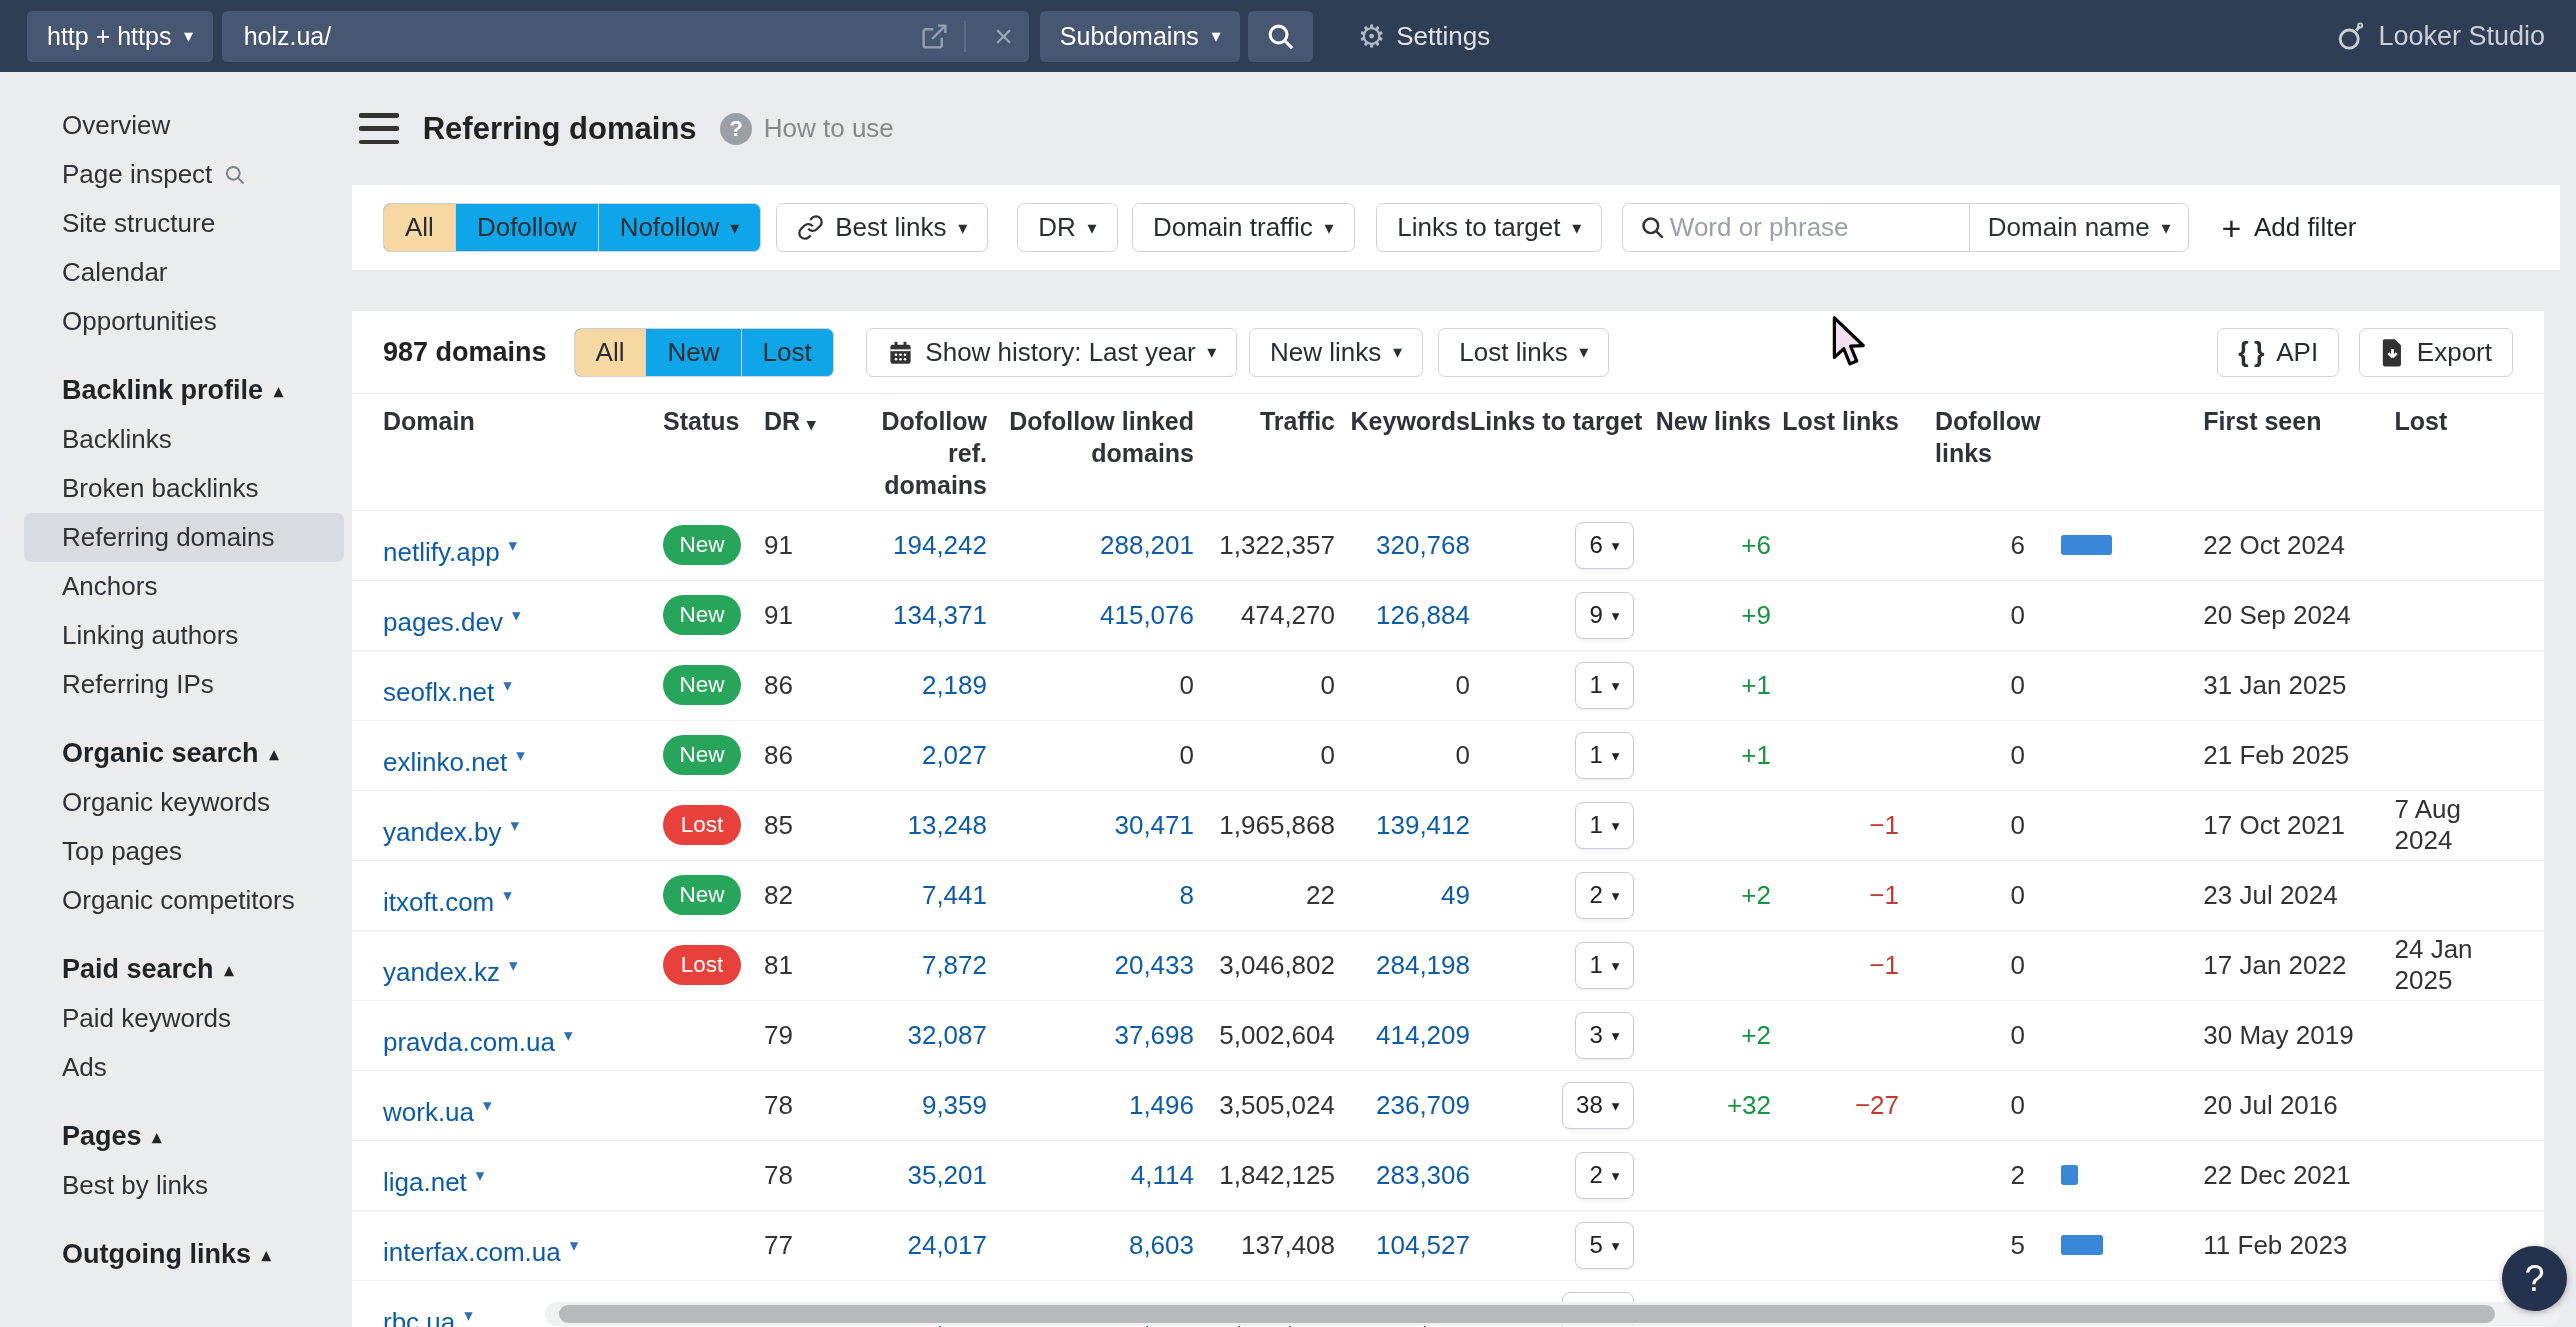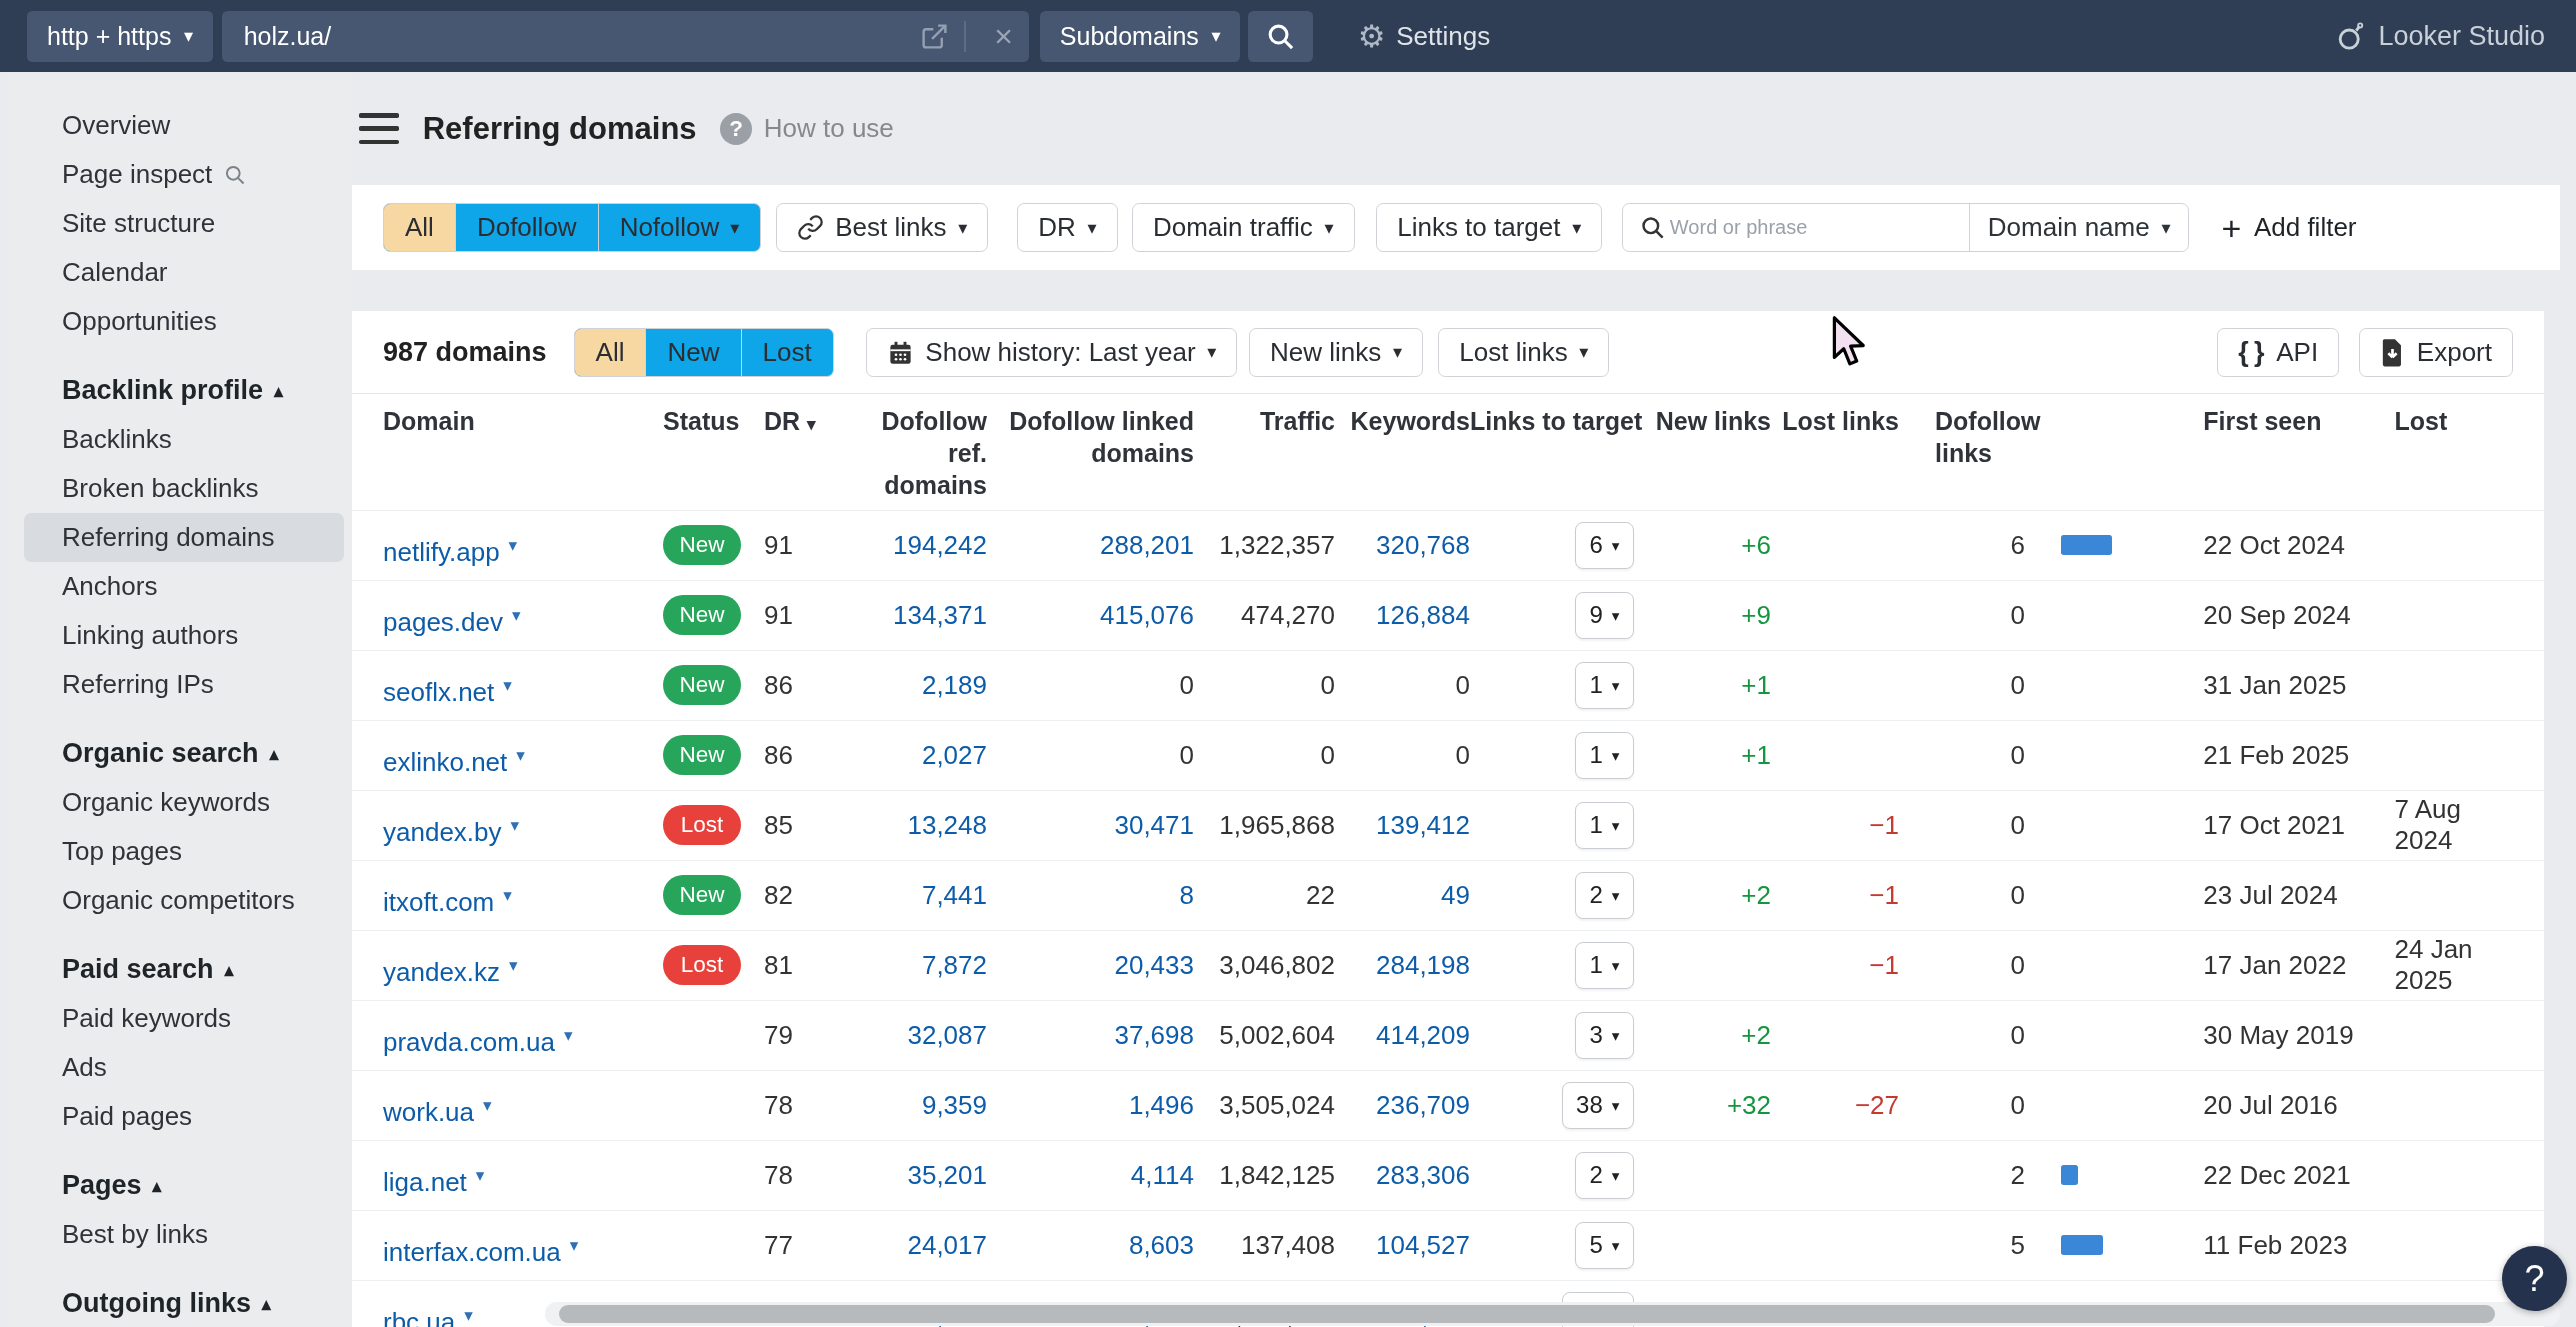--- a/index.html
+++ b/index.html
@@ -56,21 +56,21 @@
   .seg > div { display:flex; align-items:center; padding:0 21px; font-size:26px; color:#2a2e33;
     border-left:1.8px solid #cfd3d7; cursor:pointer; gap:10.8px; }
   .seg > div:first-child { border-left:none; }
   .seg > div.sel { background:#f8d8a2; }
 
   .fbtn { display:inline-flex; align-items:center; height:49px; border:1.8px solid #cfd3d7;
     border-radius:7.2px; background:#fff; font-size:26px; color:#2a2e33; padding:0 20px;
     gap:11.7px; cursor:pointer; font-family:inherit; }
   .combo { display:inline-flex; height:49px; border:1.8px solid #cfd3d7; border-radius:7.2px;
     background:#fff; overflow:hidden; }
-  .combo input { border:none; outline:none; font-size:20px; width:299px; color:#2a2e33;
+  .combo input { border:none; outline:none; font-size:26px; width:299px; color:#2a2e33;
     font-family:inherit; }
   .combo input::placeholder { color:#9ba1a8; }
   .combo .c-search { display:flex; align-items:center; padding:0 3.6px 0 16px; }
   .combo .c-scope { display:flex; align-items:center; gap:11.7px; padding:0 18px;
     border-left:1.8px solid #cfd3d7; font-size:26px; cursor:pointer; }
   .addf { display:inline-flex; align-items:center; gap:12.6px; font-size:26px; color:#1f2428;
     margin-left:32px; cursor:pointer; }
   .addf .plus { font-size:34px; font-weight:400; line-height:1; }
 
   
@@ -251,24 +251,20 @@
       <span>Paid search</span>
 
       <span class="sb-caret">▴</span>
     </div>
     <div class="sb-item">
       <span>Paid keywords</span>
 
     </div>
     <div class="sb-item">
       <span>Ads</span>
-
-    </div>
-    <div class="sb-item">
-      <span>Paid pages</span>
 
     </div>
     <div class="sb-item hdr">
       <span>Pages</span>
 
       <span class="sb-caret">▴</span>
     </div>
     <div class="sb-item">
       <span>Best by links</span>
 

